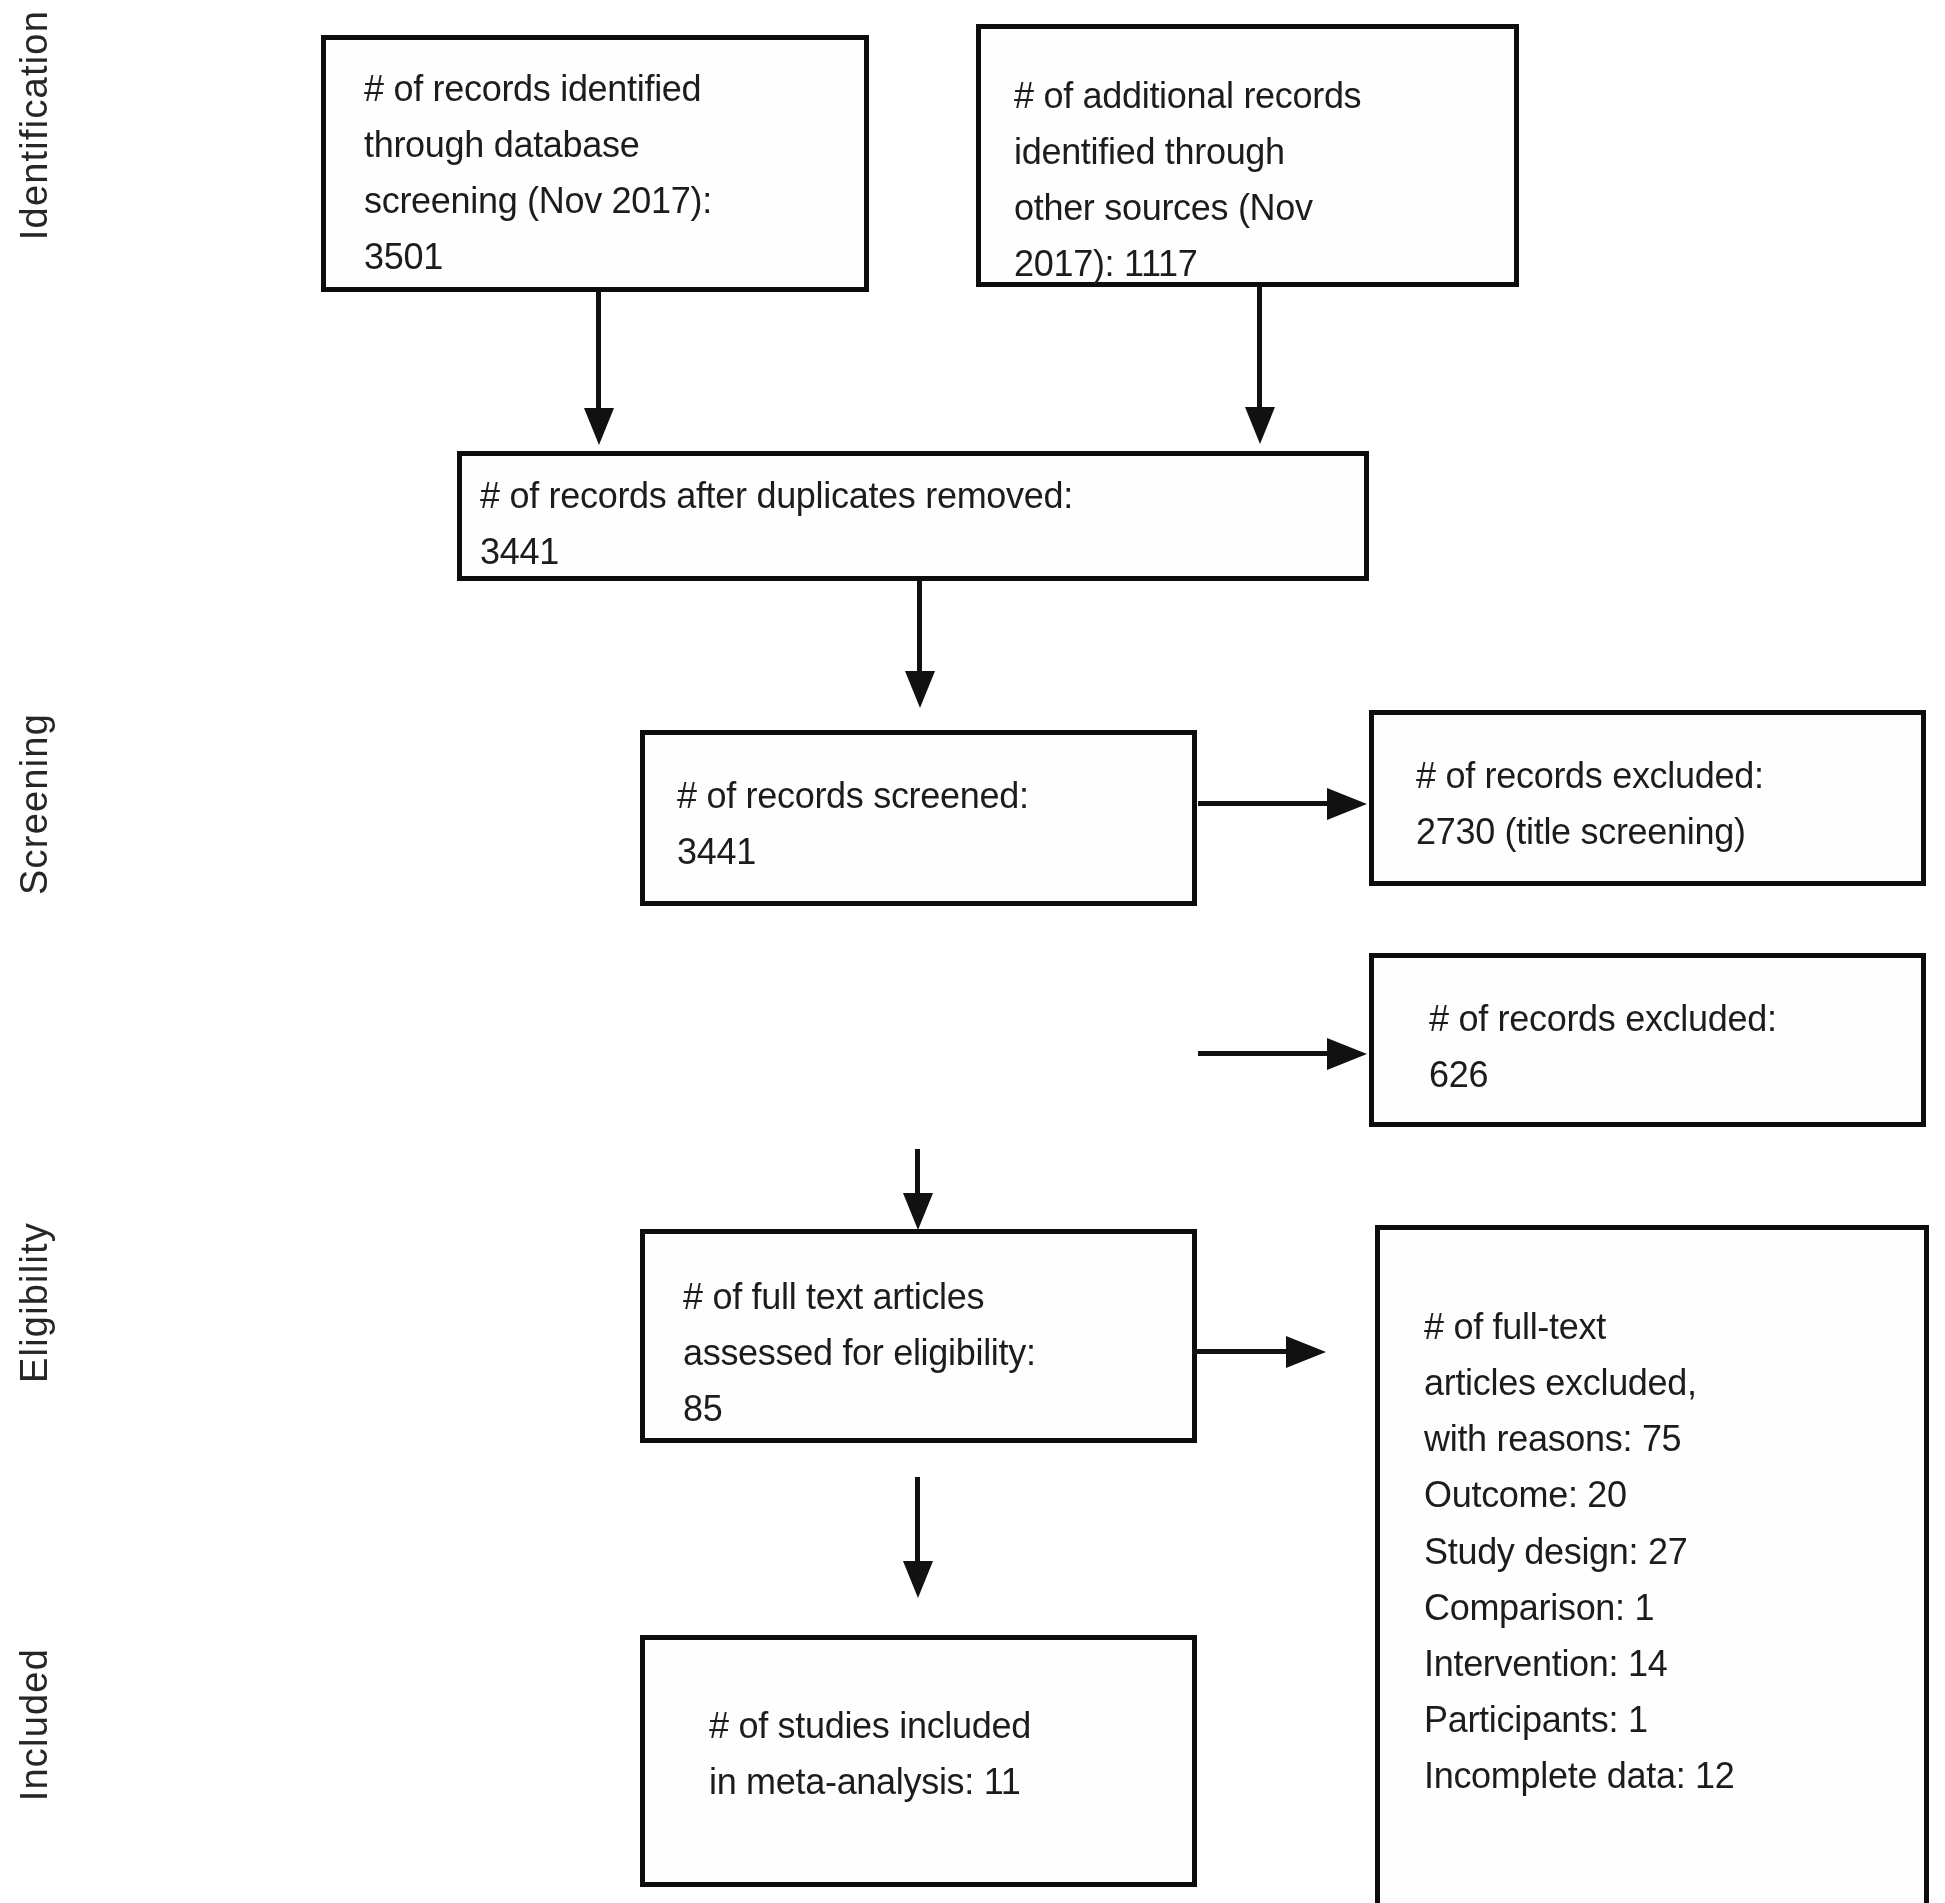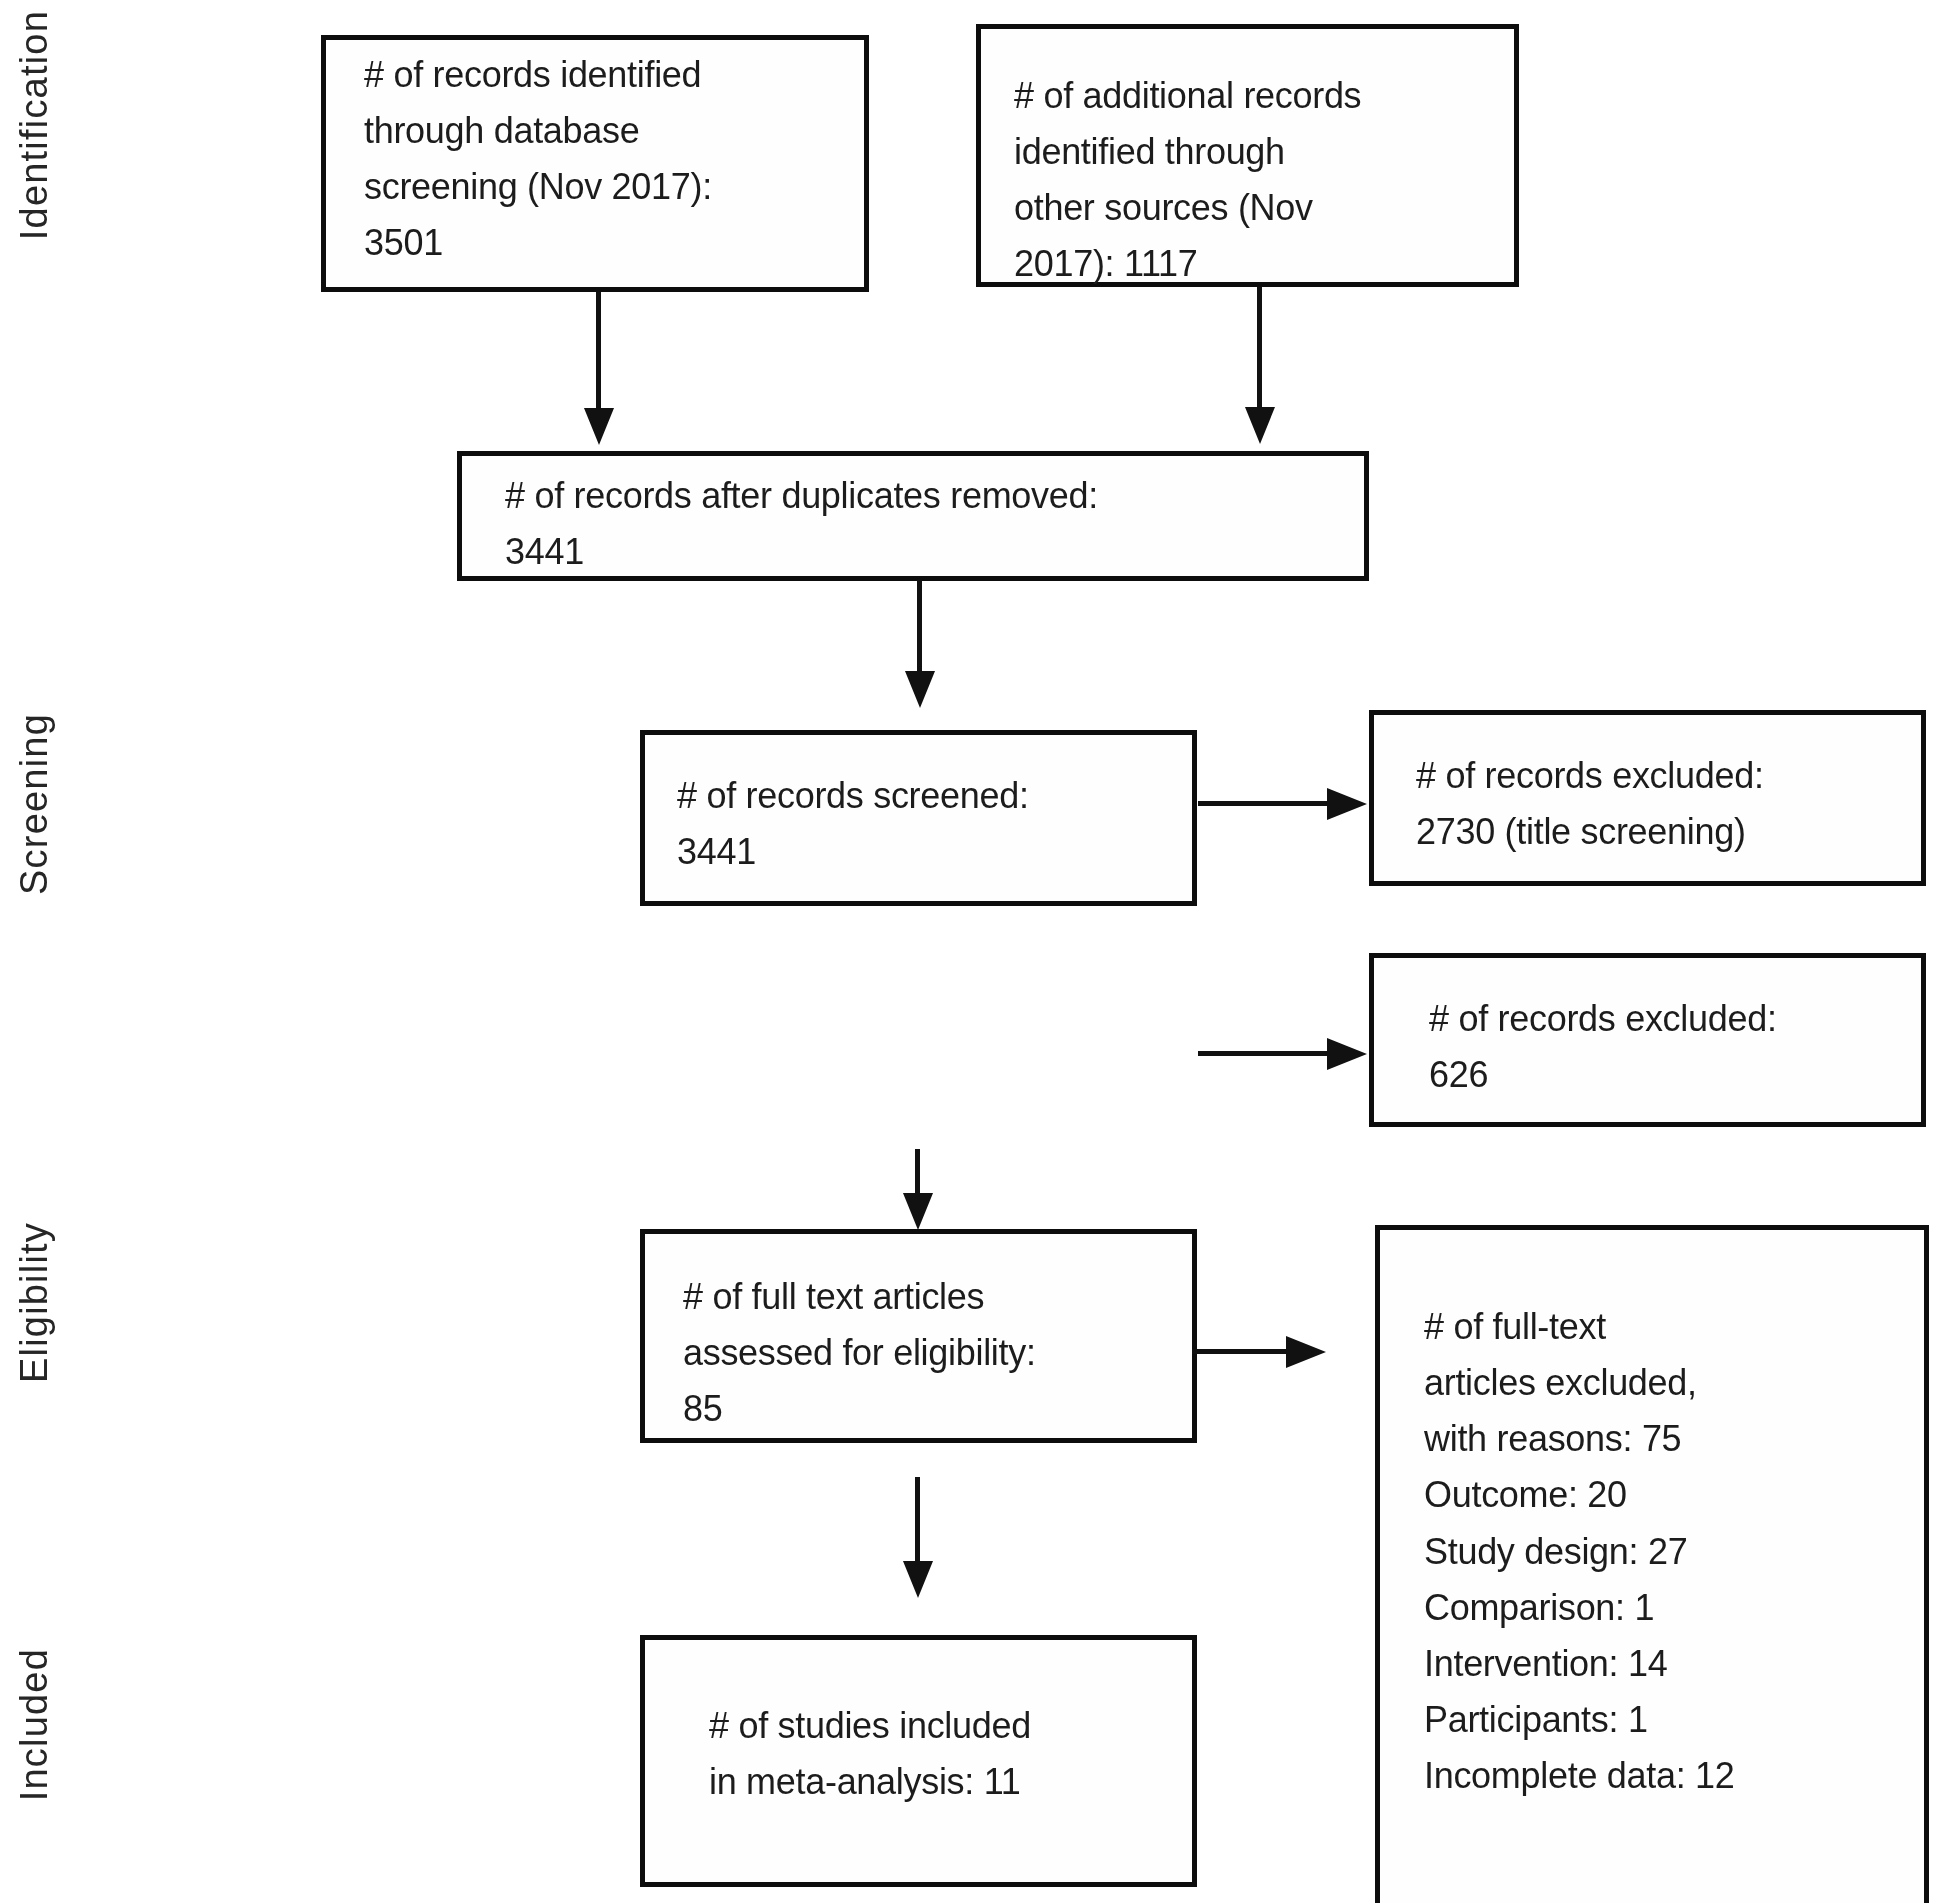--- a/index.html
+++ b/index.html
@@ -40,23 +40,23 @@
     box-sizing: border-box;
   }
   .box-text {
     display: block;
     white-space: pre-line;
     font-size: 36px;
     line-height: 1.56;
     letter-spacing: -0.3px;
     color: #1c1c1c;
   }
-  #box-identified-database { left: 321px;  top: 35px;   width: 548px;  height: 257px; padding: 7px 18px 0 38px; }
+  #box-identified-database { left: 321px;  top: 35px;   width: 548px;  height: 257px; padding: 21px 18px 0 38px; }
   #box-identified-other    { left: 976px; top: 24px;   width: 543px;  height: 263px; padding: 39px 18px 0 33px; }
-  #box-after-duplicates    { left: 457px;  top: 451px;  width: 912px; height: 130px; padding: 12px 18px 0 43px; }
+  #box-after-duplicates    { left: 457px;  top: 451px;  width: 912px; height: 130px; padding: 12px 18px 0 18px; }
   #box-records-screened    { left: 640px; top: 730px; width: 557px;  height: 176px; padding: 33px 12px 0 32px; }
   #box-excluded-title      { left: 1369px; top: 710px; width: 557px;  height: 176px; padding: 33px 12px 0 42px; }
   #box-abstracts-screened  { left: 640px; top: 966px; width: 557px;  height: 183px; padding: 30px 12px 0 32px; }
   #box-excluded-abstract   { left: 1369px; top: 953px; width: 557px;  height: 174px; padding: 33px 12px 0 55px; }
   #box-fulltext-assessed   { left: 640px; top: 1229px; width: 557px;  height: 214px; padding: 35px 12px 0 38px; }
   #box-fulltext-excluded   { left: 1375px; top: 1225px; width: 554px;  height: 756px; padding: 69px 12px 0 44px; }
   #box-included-meta       { left: 640px; top: 1635px; width: 557px;  height: 252px; padding: 58px 12px 0 64px; }
 
   
   .varrow {

